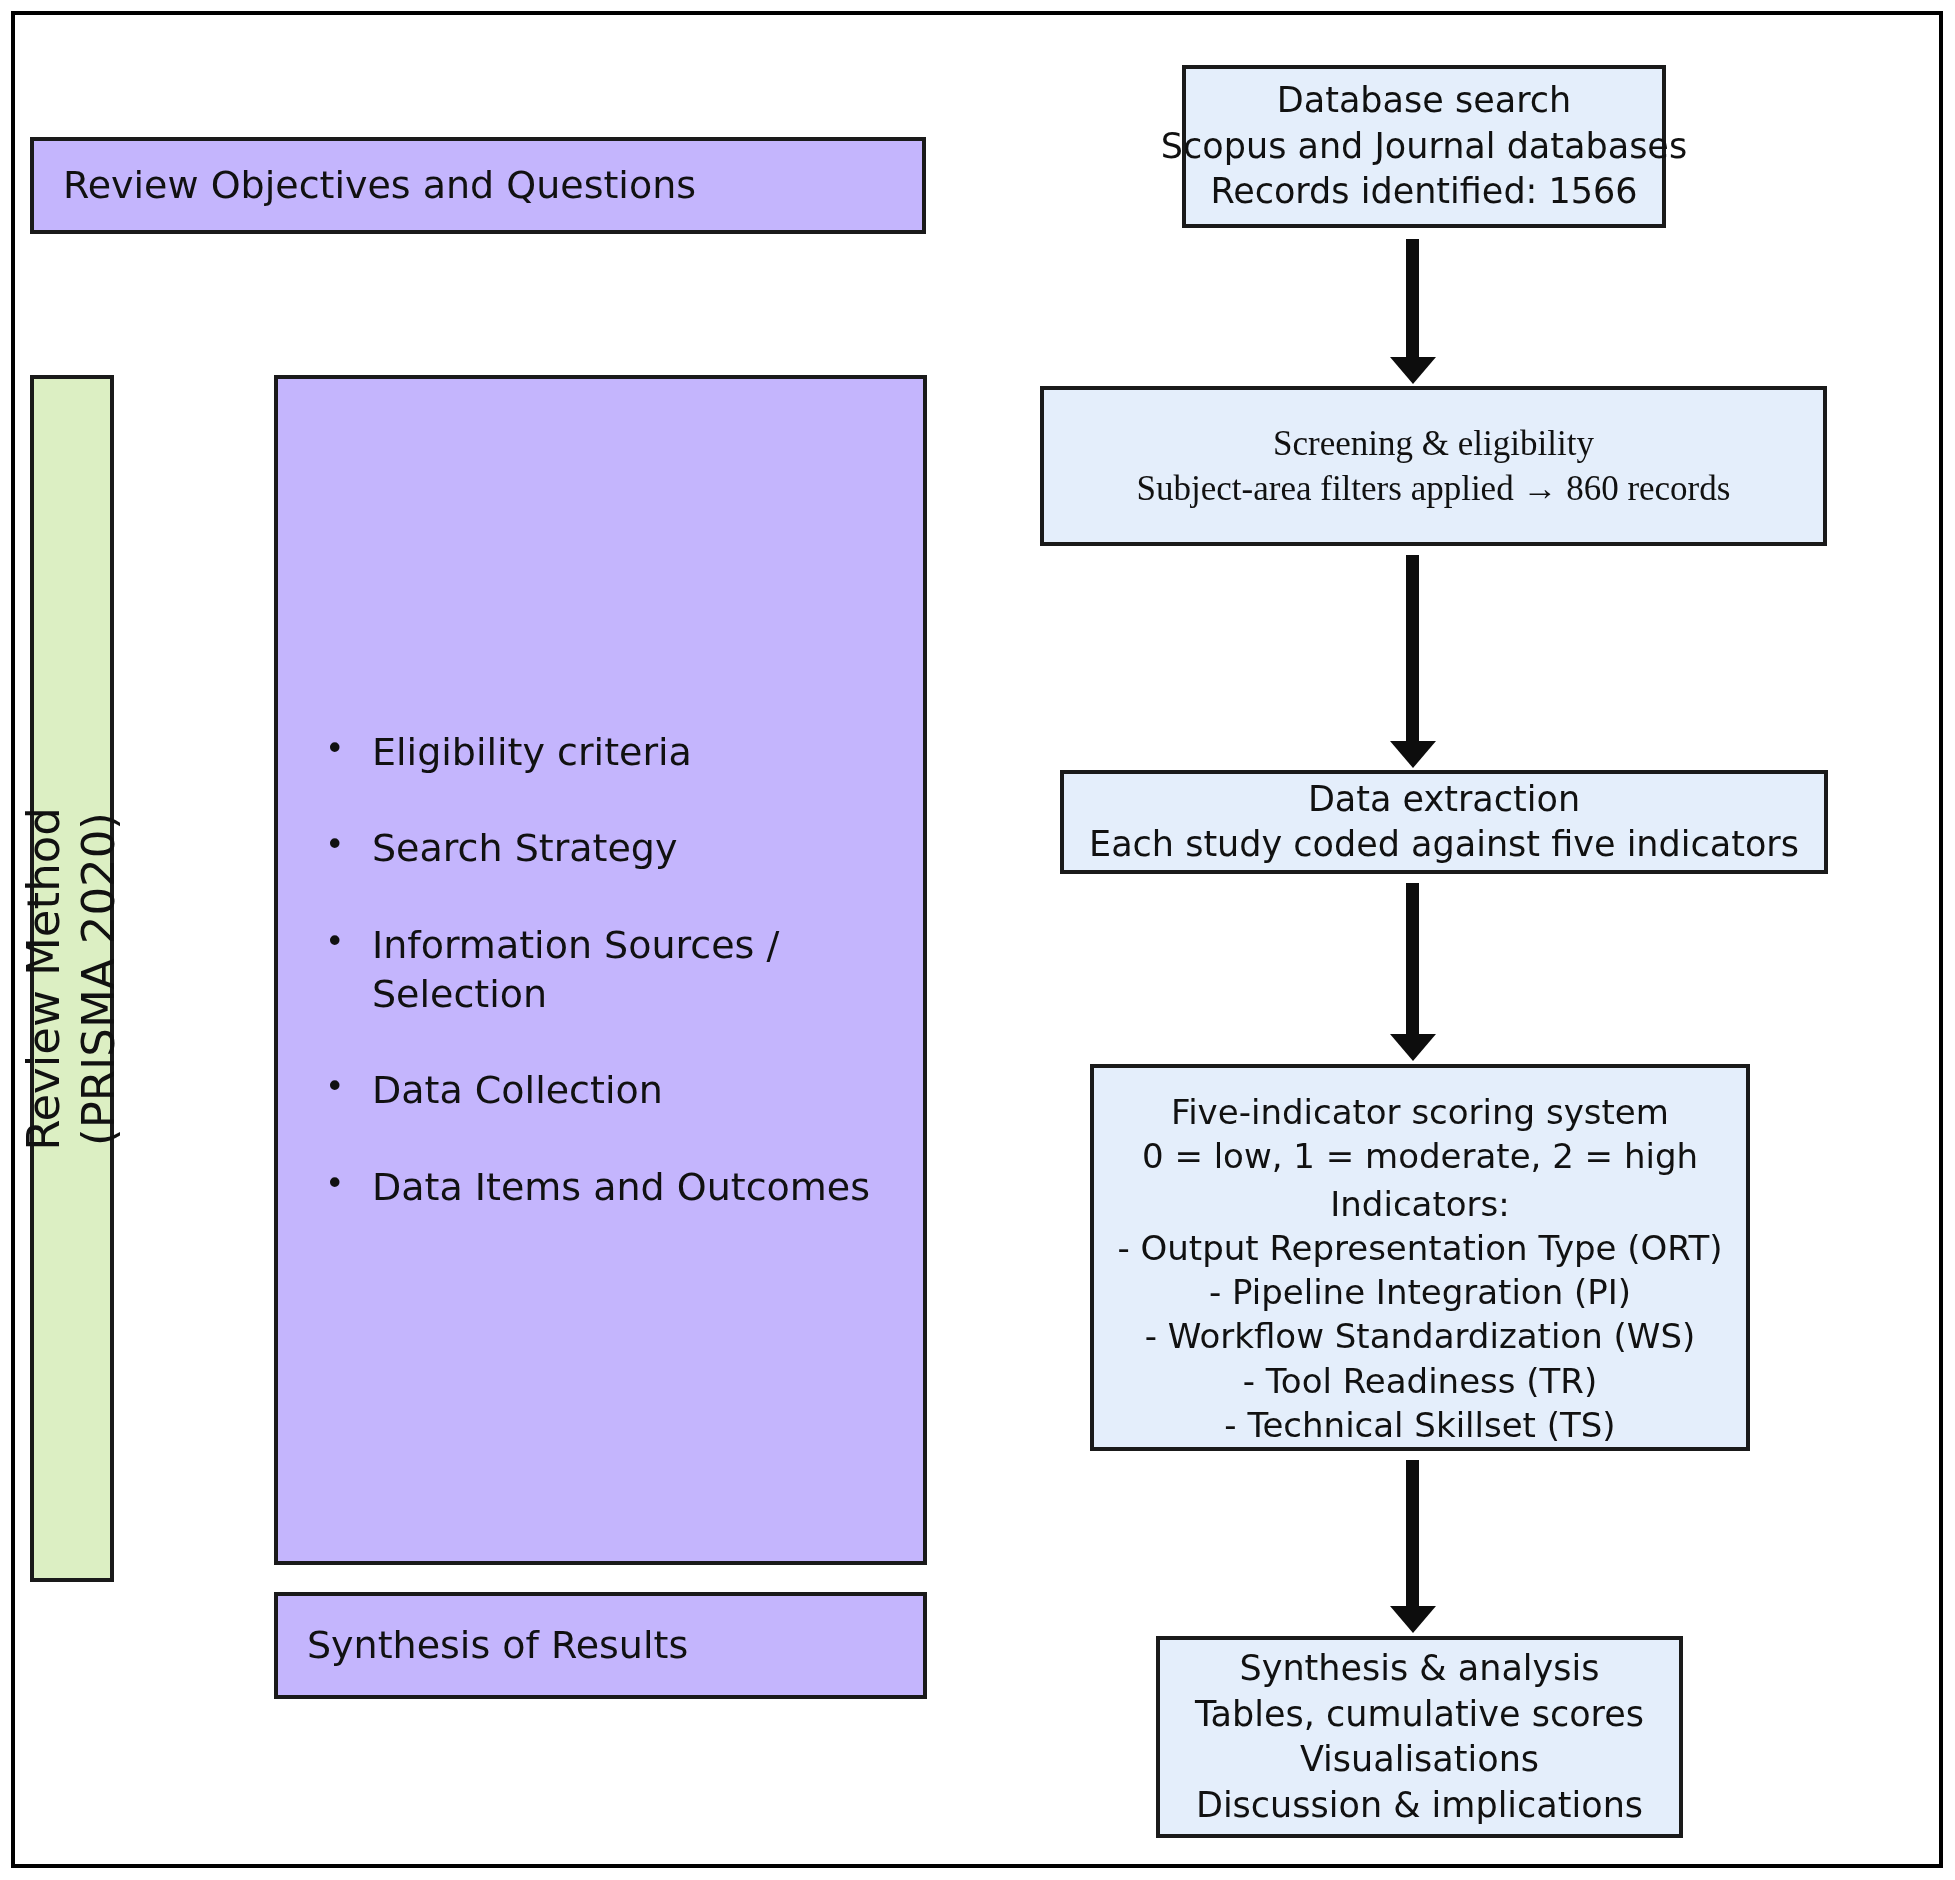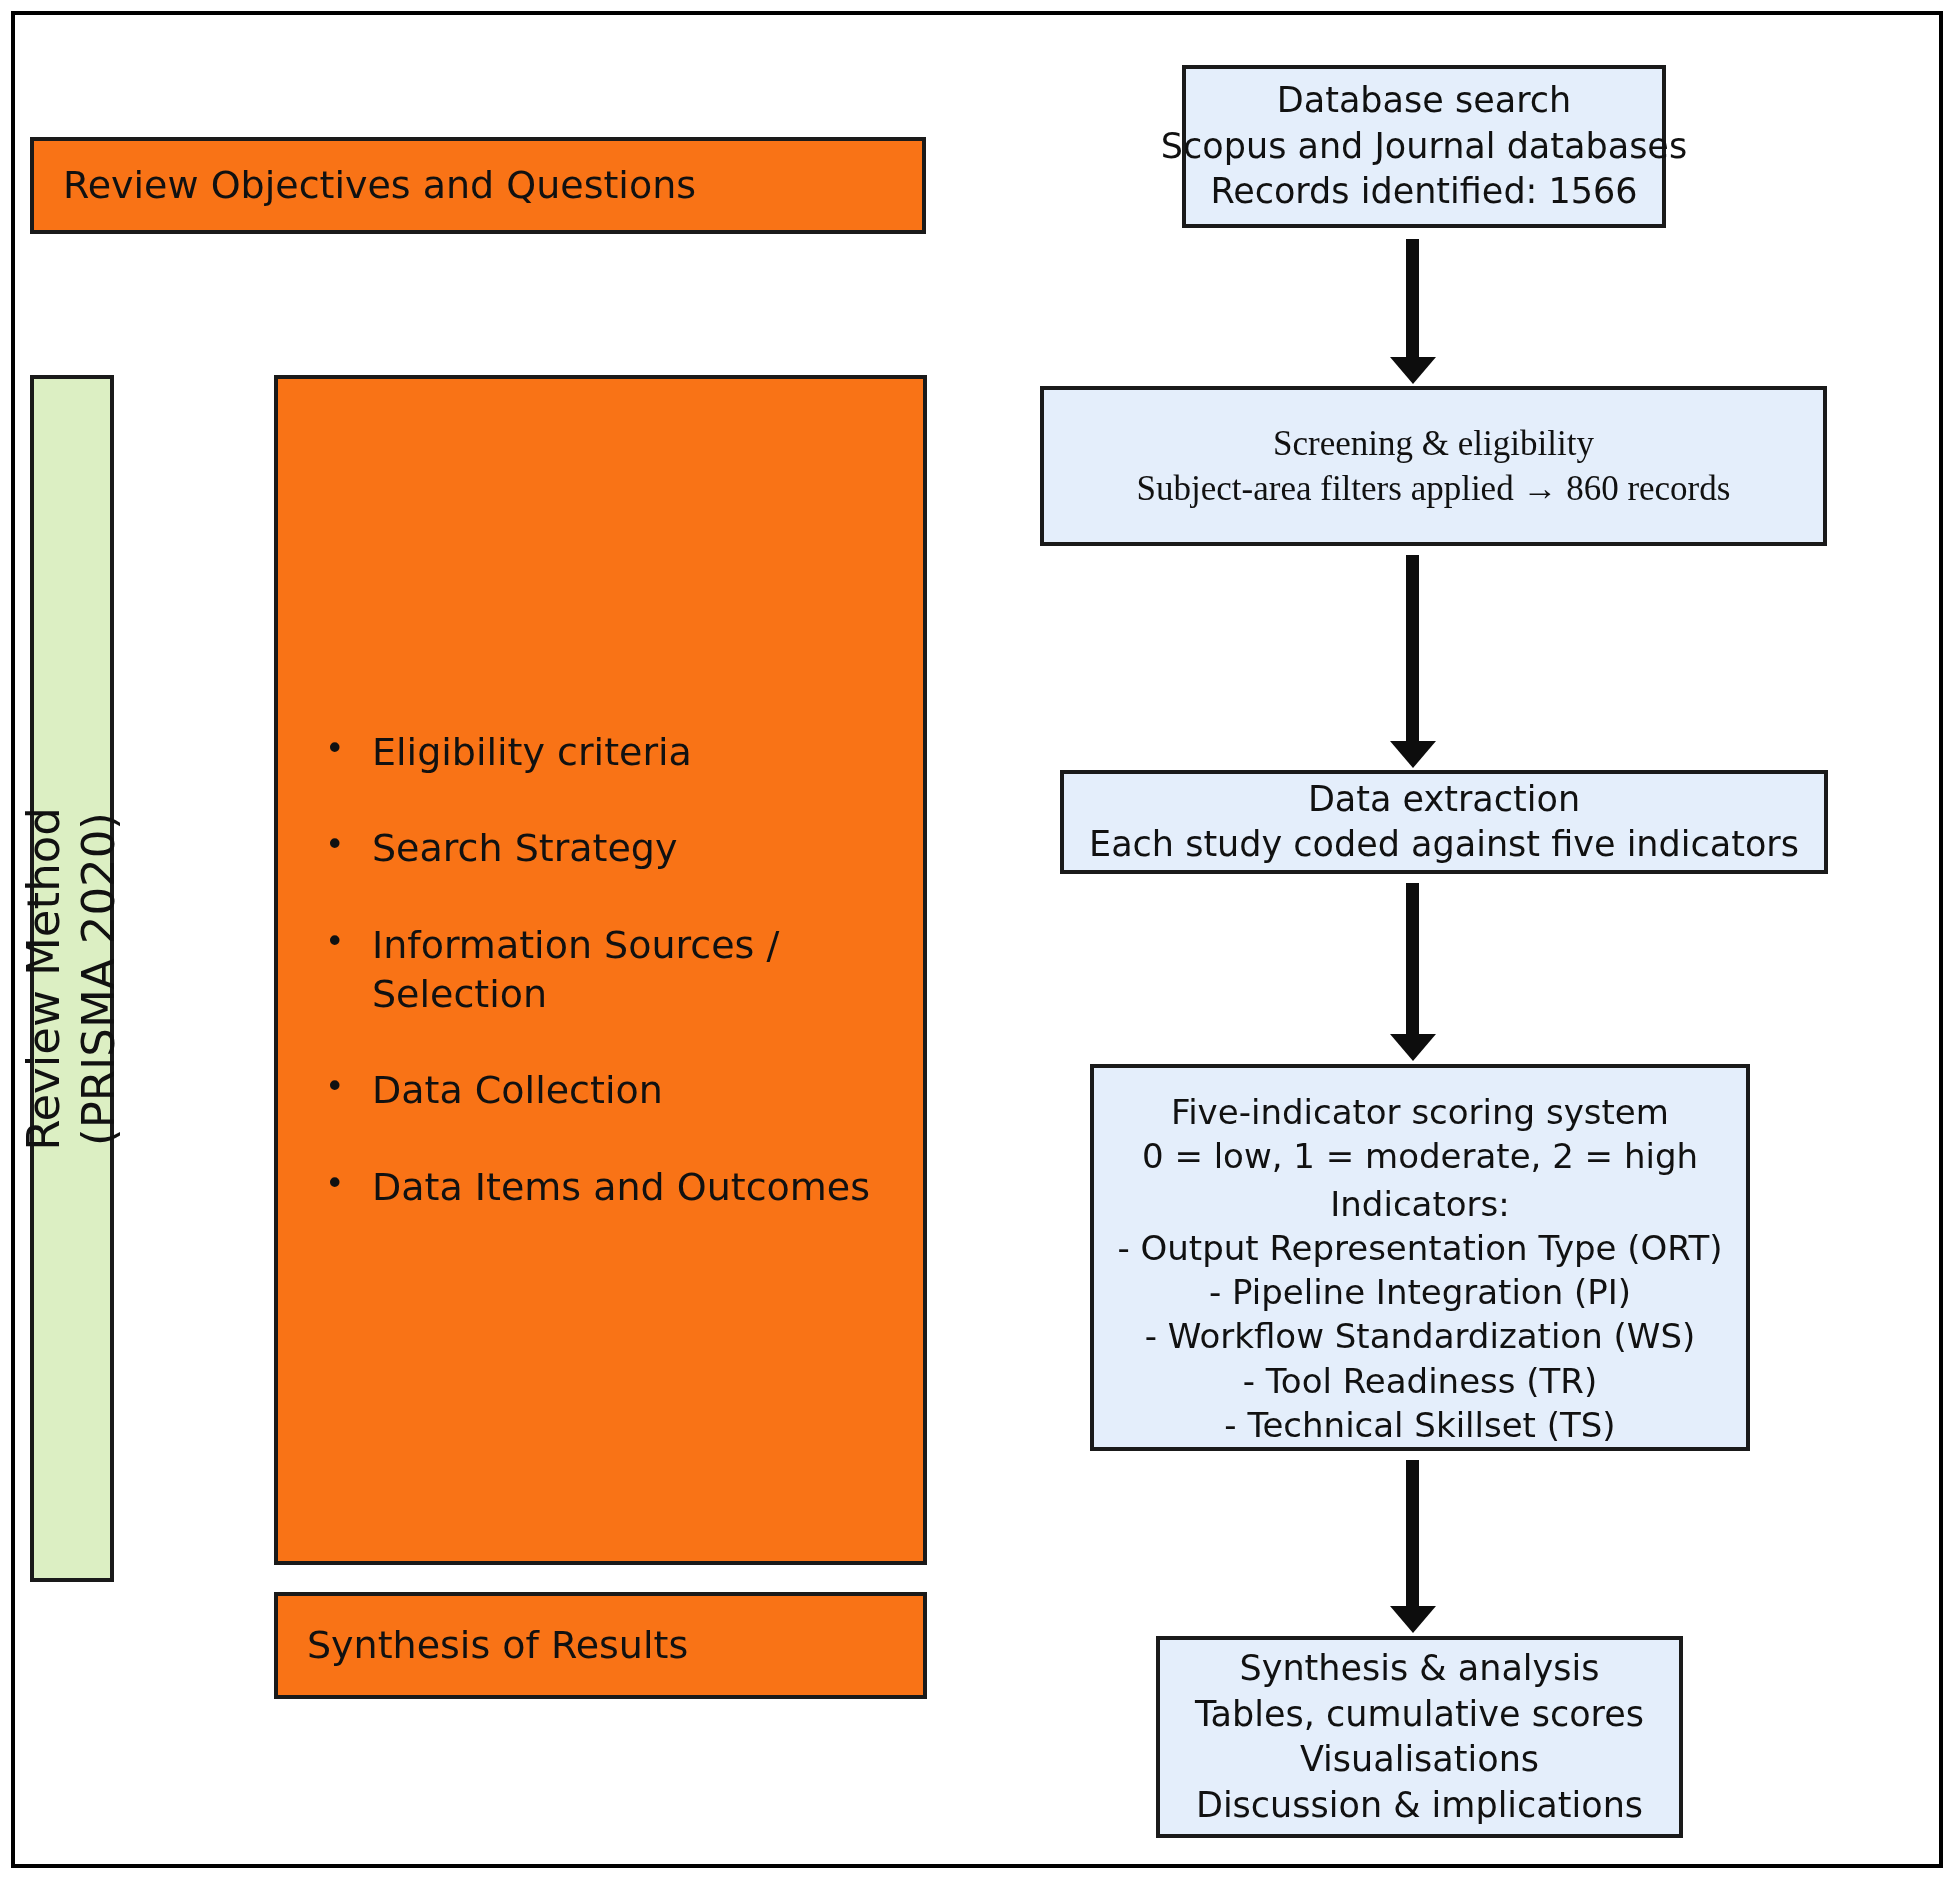--- a/index.html
+++ b/index.html
@@ -37,21 +37,21 @@
     position: absolute;
     box-sizing: border-box;
     border: 4.2px solid #1a1a1a;
     display: flex;
     flex-direction: column;
     justify-content: center;
     color: #111111;
     line-height: 1.30;
   }
 
-  .node.yellow { background: #f97316; }
+  .node.yellow { background: #c4b5fd; }
   .node.green  { background: #dcefc3; }
   .node.blue   { background: #e4eefb; }
 
   .node.center-txt { align-items: center; text-align: center; }
   .node.left-txt   { align-items: flex-start; text-align: left; }
 
   .line { display: block; white-space: nowrap; }
 
   
   #objectives-box {

